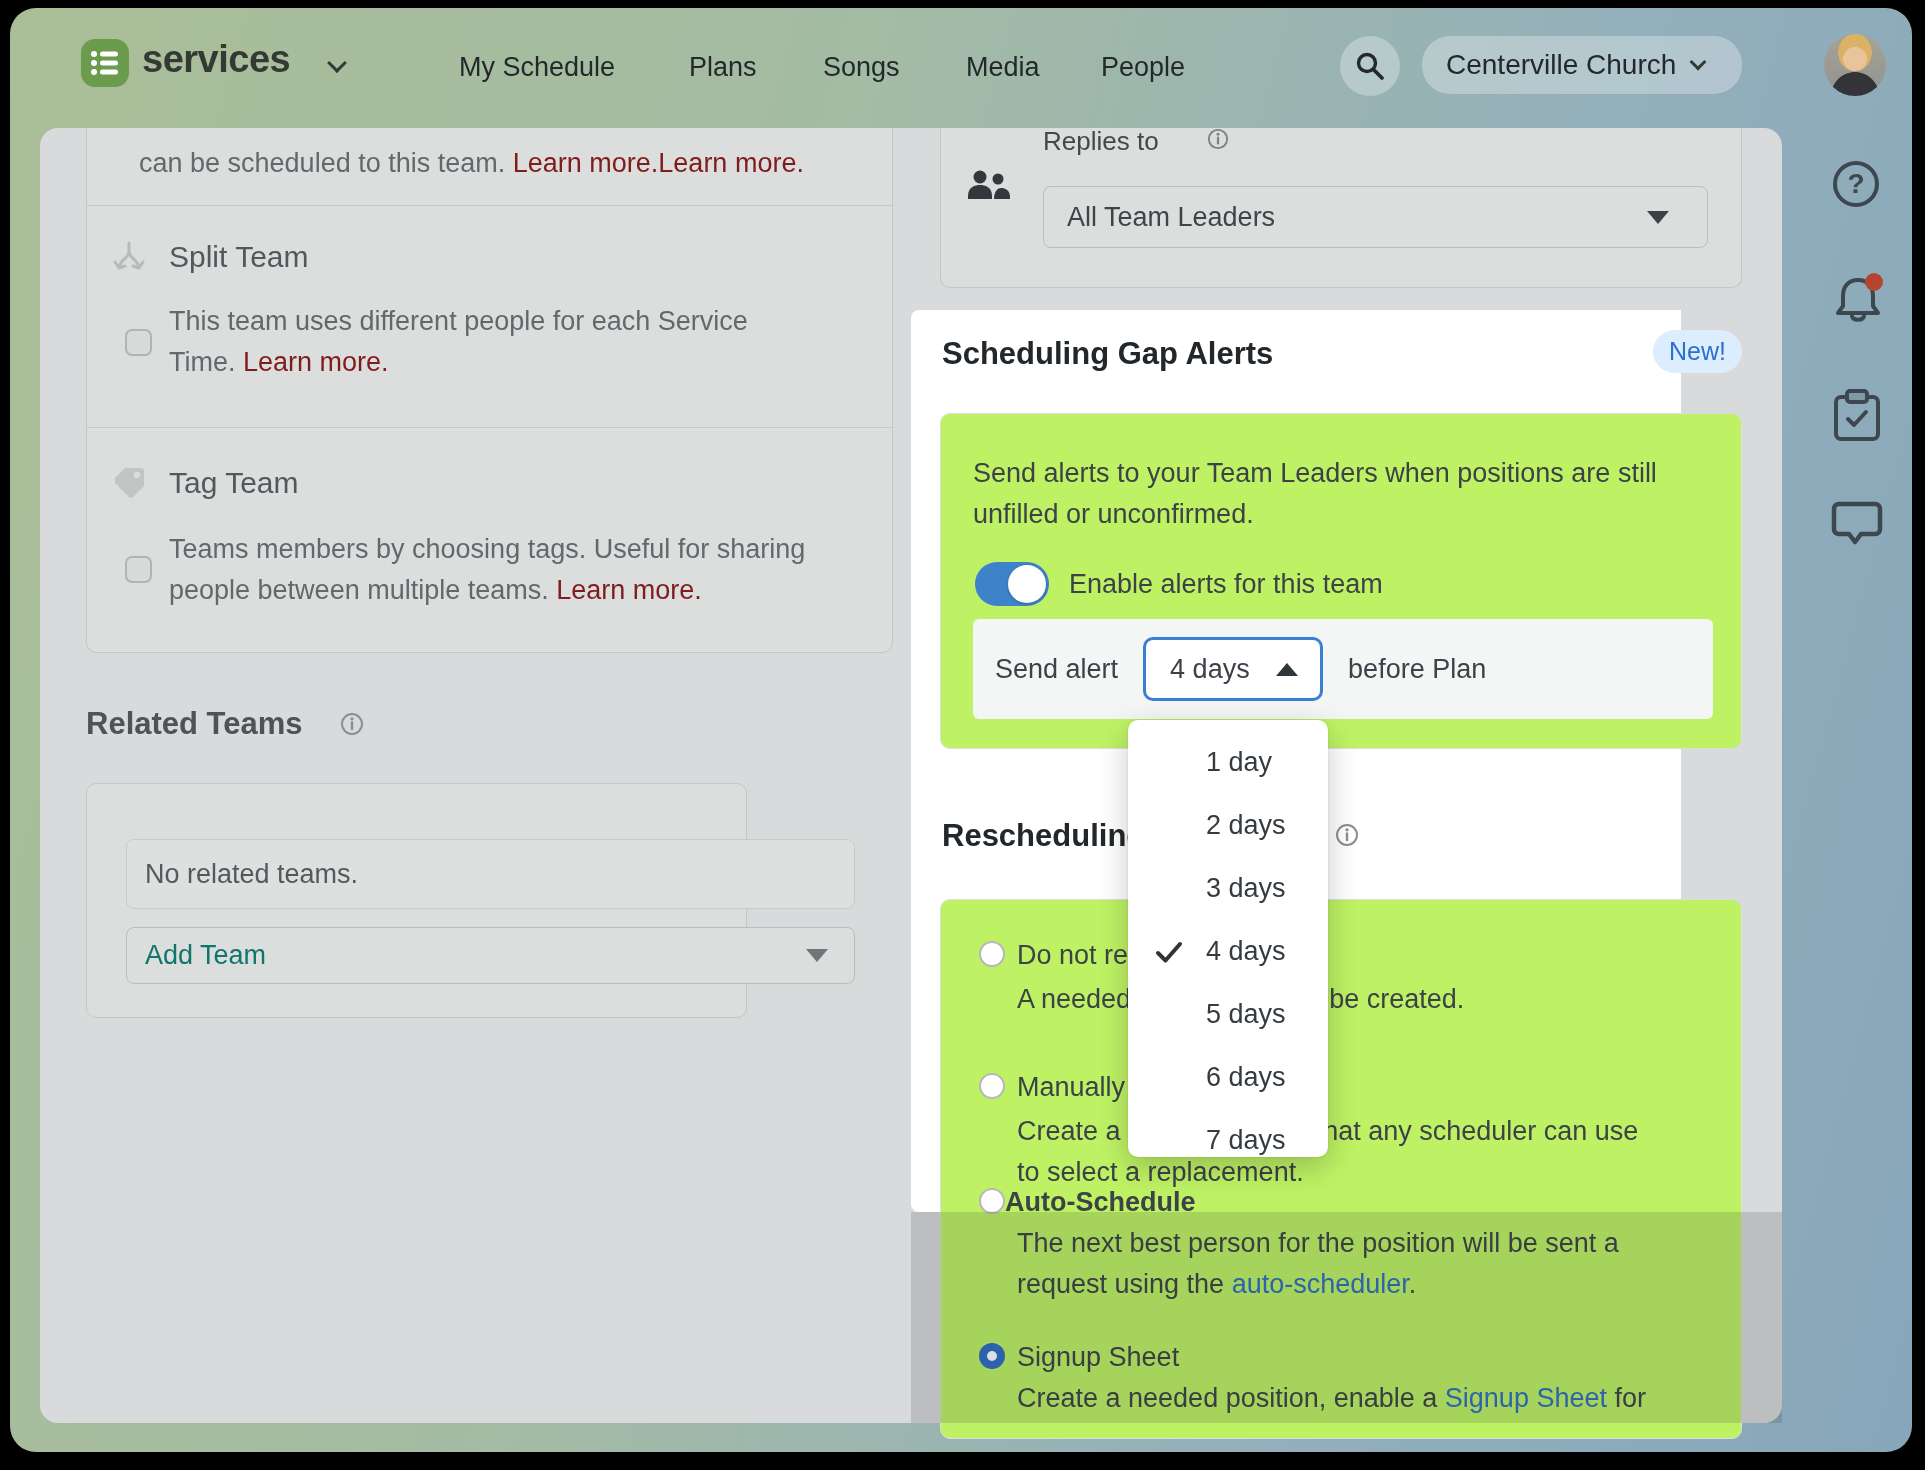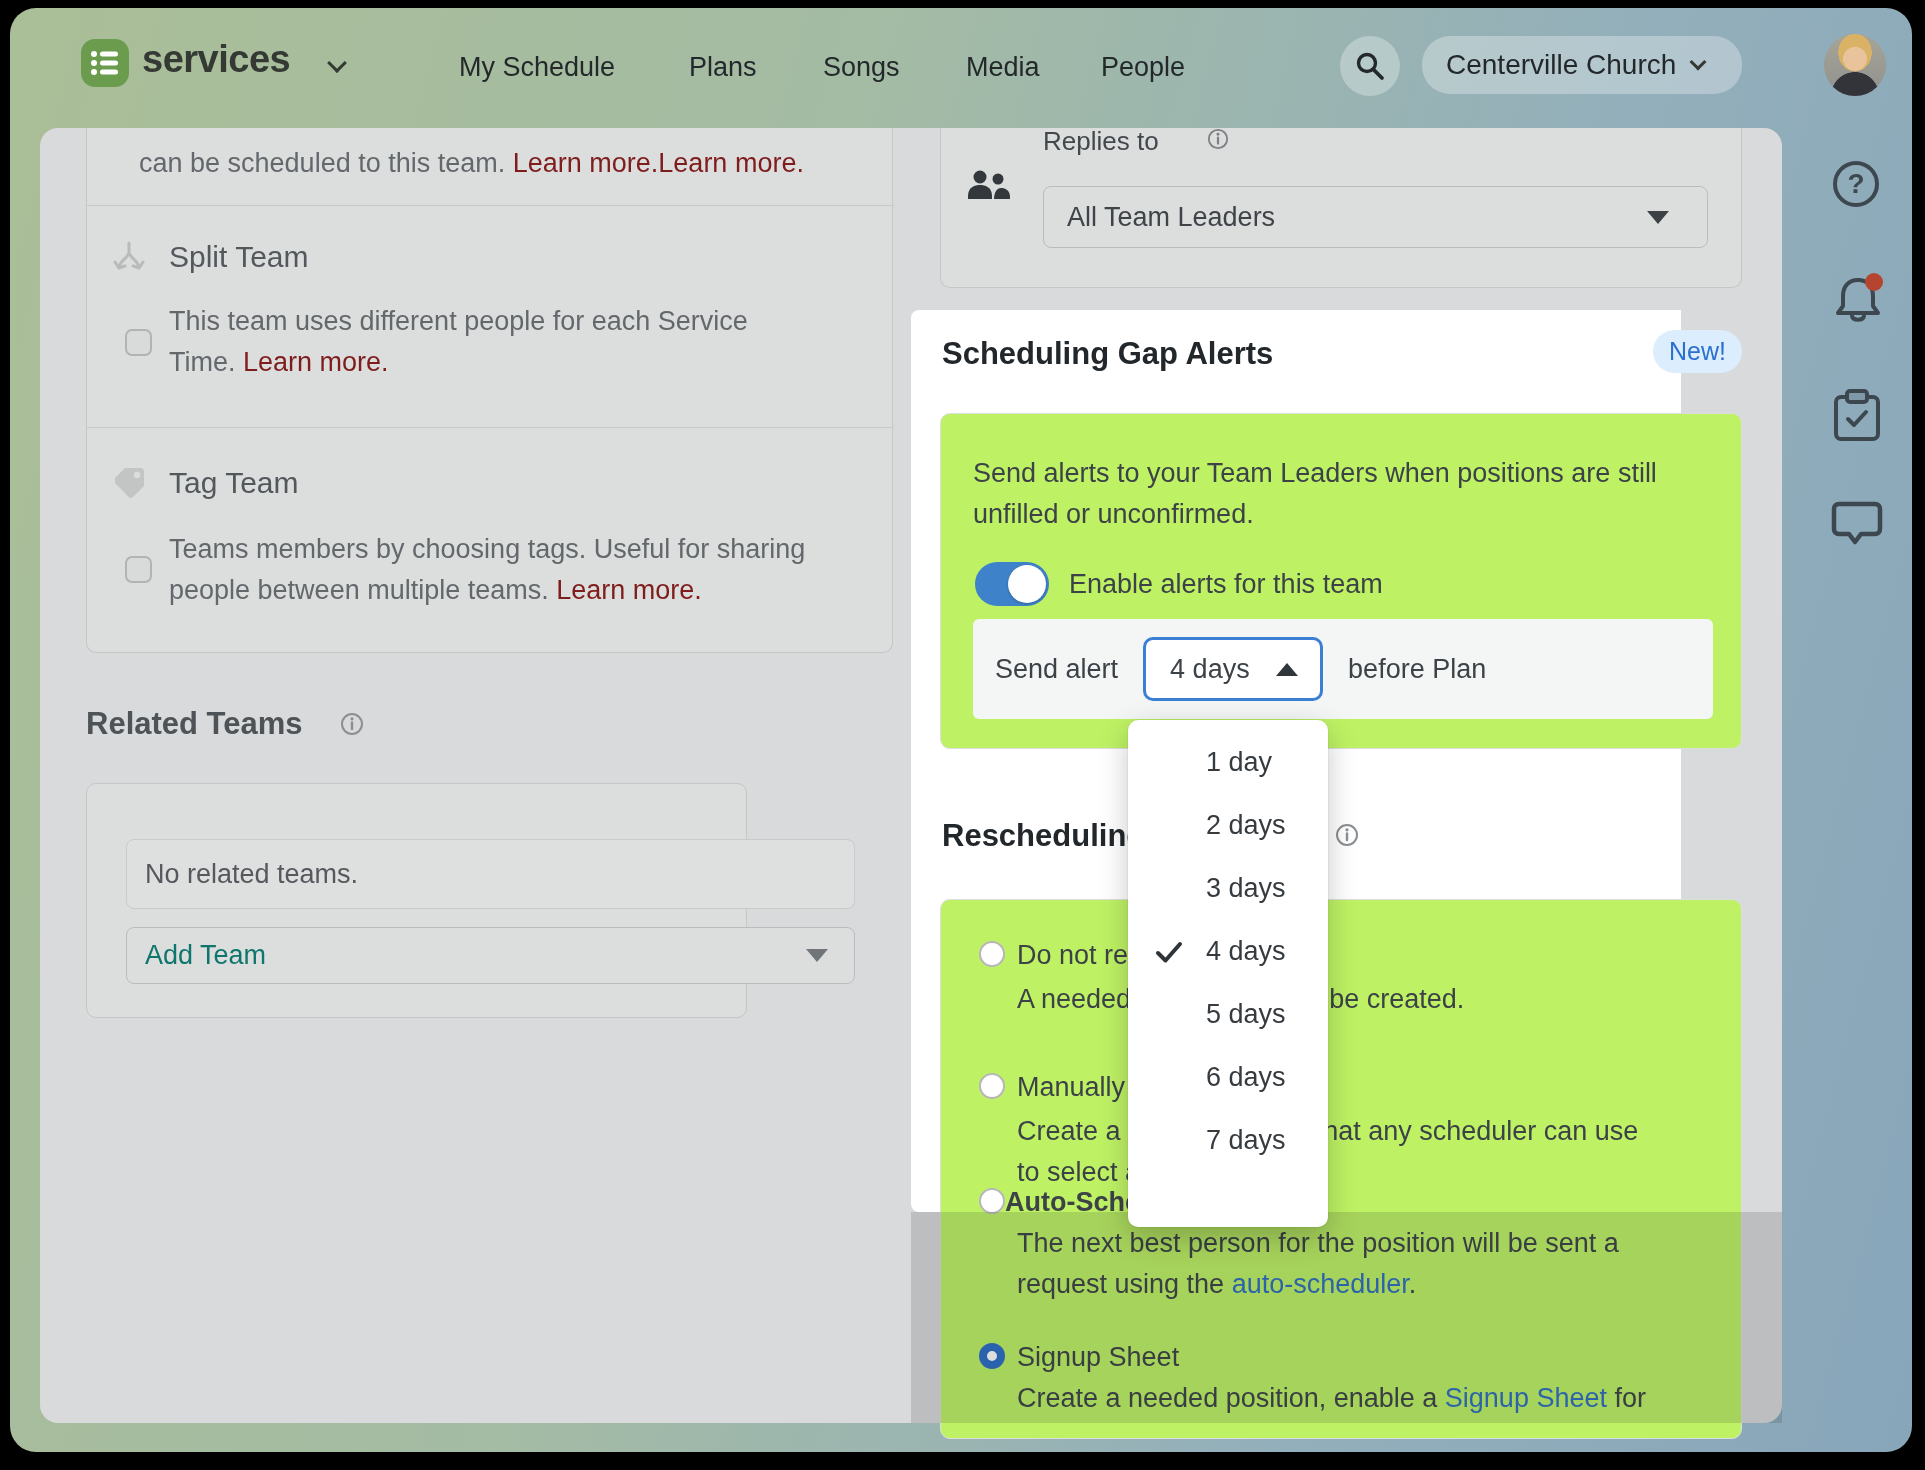--- a/index.html
+++ b/index.html
@@ -42,21 +42,21 @@
   .toggle{width:74px;height:44px;border-radius:22px;background:#3e83ca;position:relative;}
   .knob{position:absolute;right:3px;top:3px;width:38px;height:38px;border-radius:50%;background:#fff;
         box-shadow:0 1px 3px rgba(0,0,0,0.25);}
   .radio{width:26px;height:26px;border-radius:50%;border:2px solid #b6b7b8;background:#fff;}
   .radio.sel{border:8px solid #2b6cc6;}
   .grayrow{background:#f4f5f5;border-radius:6px;display:flex;align-items:center;}
   .dayselect{width:180px;height:64px;background:#fff;border:3px solid #3b7fd4;border-radius:10px;
              display:flex;align-items:center;}
   .dim-overlay{left:901px;top:1204px;width:871px;height:211px;background:rgba(40,42,44,0.155);z-index:6;}
   
-  .dropdown{left:1118px;top:712px;width:200px;height:507px;background:#fff;border-radius:10px;
+  .dropdown{left:1118px;top:712px;width:200px;height:437px;background:#fff;border-radius:10px;
             box-shadow:0 10px 30px rgba(0,0,0,0.22),0 0 0 1px rgba(0,0,0,0.04);z-index:10;padding-top:11px;}
   .dd-item{position:relative;height:63px;display:flex;align-items:center;font-size:27px;color:#363b40;}
   .dd-item .txt{position:absolute;left:78px;}
   .dd-check{position:absolute;left:26px;top:17px;}
   .help-circle{width:46px;height:46px;border:4px solid #3d474f;border-radius:50%;
                display:flex;align-items:center;justify-content:center;
                font-size:28px;font-weight:700;color:#3d474f;}
   
   .avatar{width:62px;height:62px;border-radius:50%;overflow:hidden;
           background:

